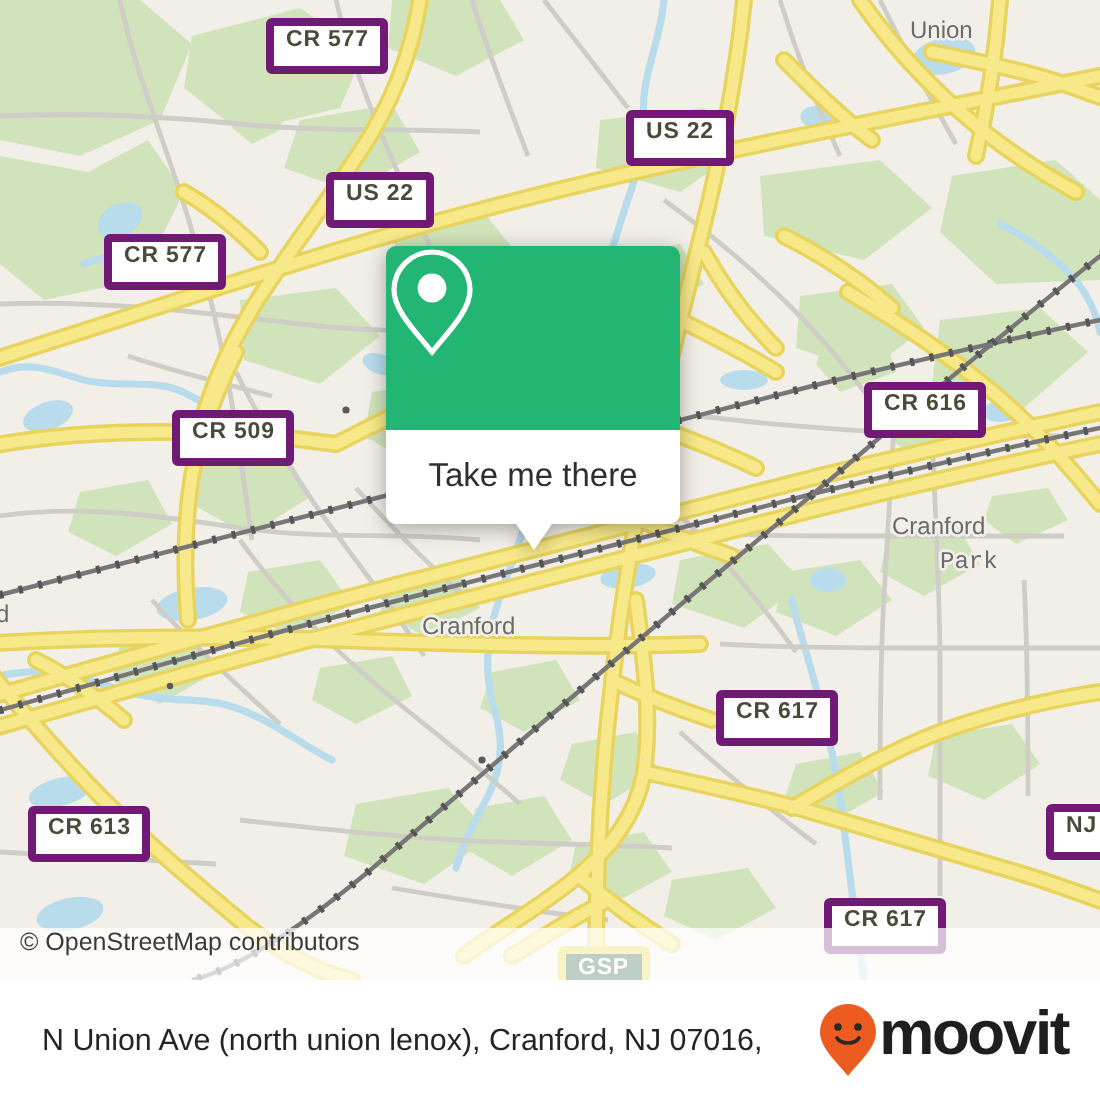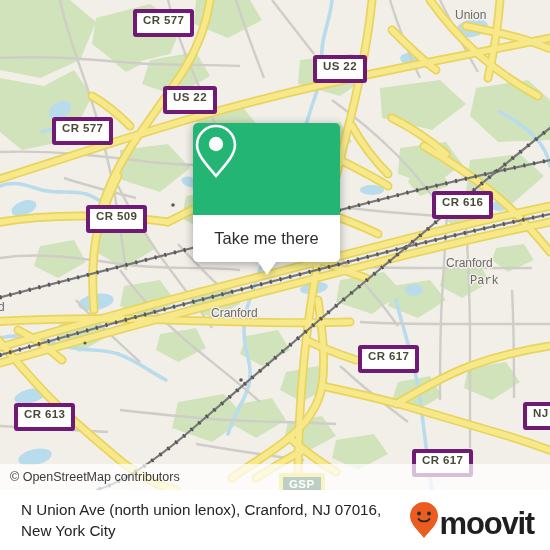--- a/index.html
+++ b/index.html
@@ -46,21 +46,21 @@
     box-sizing:border-box;
   }
   .shield.solid{
     background:#14532d;border-color:#e4d62f;color:#ffffff;
   }
 
   
   #attrib{
     position:absolute;left:0;bottom:0;width:550px;height:26px;
     background:rgba(255,255,255,.72);
-    display:flex;align-items:center;
+    display:flex;align-items:flex-start;
     box-sizing:border-box;padding-left:10px;
   }
   #attrib span{font-size:12.5px;color:#3a3a3a;}
 
   
   #popup{
     position:absolute;left:193px;top:123px;width:147px;
     filter:drop-shadow(0 2px 5px rgba(0,0,0,.32));
   }
   #popup-head{
@@ -86,21 +86,21 @@
     display:flex;align-items:center;
   }
   #footer-inner{
     position:relative;display:flex;align-items:center;
     width:100%;box-sizing:border-box;padding:0 8px 0 21px;
   }
   #addr{
     font-size:15.2px;line-height:21px;color:#242424;
     flex:1;padding-right:4px;
   }
-  #brand{display:flex;align-items:flex-end;flex:0 0 auto;padding-right:8px;}
+  #brand{display:flex;align-items:flex-start;flex:0 0 auto;padding-right:8px;}
   #brand-word{
     font-size:31px;font-weight:bold;color:#1f1f1f;letter-spacing:-1.2px;
     margin-left:1px;line-height:31px;
   }
 </style>
 </head>
 <body>
 
 <div id="app">
 
@@ -363,21 +363,20 @@
 
     <div id="attrib">
       <span>© OpenStreetMap contributors</span>
     </div>
   </div>
 
   <div id="footer">
     <div id="footer-inner">
       <div id="addr">
         <span>N Union Ave (north union lenox), Cranford, NJ 07016,</span><br>
-        <span>New York City</span>
       </div>
       <div id="brand">
         <svg width="30" height="38" viewBox="0 0 30 38">
           <path d="M15,1 C7.3,1 1,7.3 1,15 C1,23 9.5,30 15,37
                    C20.5,30 29,23 29,15 C29,7.3 22.7,1 15,1 Z" fill="#ec5b20"></path>
           <circle cx="10" cy="12.5" r="1.9" fill="#2a2a2a"></circle>
           <circle cx="20" cy="12.5" r="1.9" fill="#2a2a2a"></circle>
           <path d="M9.5,18 C11.5,21.3 18.5,21.3 20.5,18" fill="none" stroke="#2a2a2a" stroke-width="1.8" stroke-linecap="round"></path>
         </svg>
         <span id="brand-word">moovit</span>

